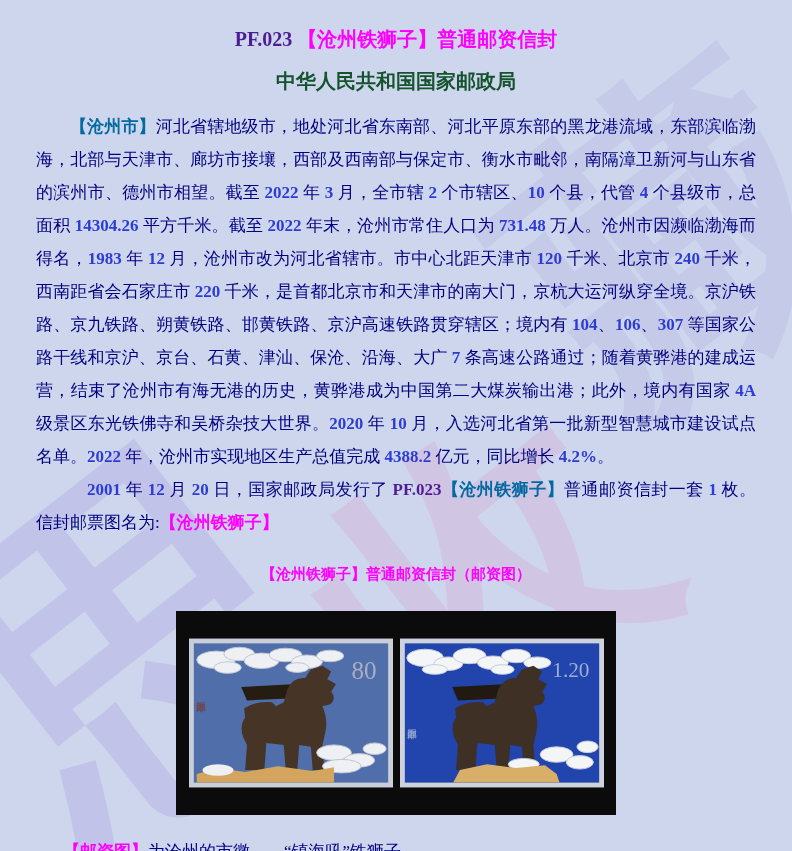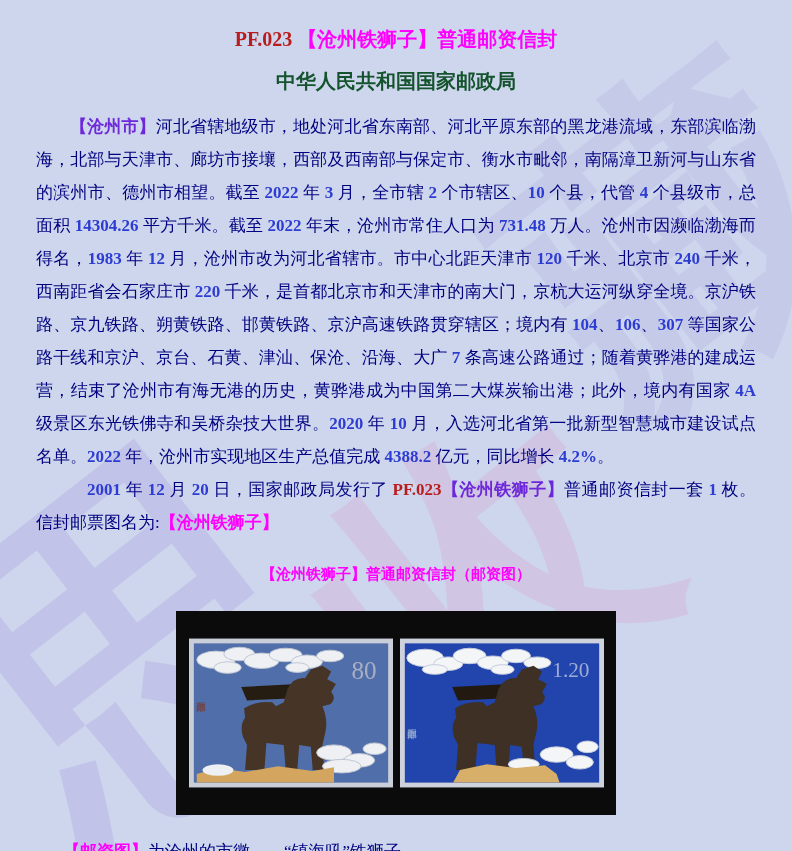--- a/index.html
+++ b/index.html
@@ -19,23 +19,23 @@
   }
   .wm-a{left:-36px;top:470px;font-size:350px;color:rgba(168,152,222,0.30);}
   .wm-b{left:330px;top:420px;font-size:320px;color:rgba(214,162,206,0.30);}
   .wm-c{left:520px;top:80px;font-size:320px;color:rgba(176,162,226,0.24);}
   
   .content{position:relative;padding:26px 36px 0 36px;}
   .title-line{text-align:center;font-weight:bold;font-size:20px;line-height:26px;margin:0 0 16px 0;}
   .c-magenta{color:#14532d;font-family:Liberation Serif, serif;}
   
   .run{white-space:pre-wrap;}
-  .run-green{color:#b91c1c;font-weight:bold;}
+  .run-green{color:#4c1d95;font-weight:bold;}
   .run-magenta{color:#ff00ff;font-weight:bold;}
-  .run-red{color:#6d28d9;font-weight:bold;}
+  .run-red{color:#0369a1;font-weight:bold;}
   .run-body{color:#000080;}
   .run-num{color:#2d3cd2;font-weight:bold;}
   .body-para{
     font-size:17px;line-height:33px;color:#000080;
     text-align:justify;margin:0;
   }
   .p1{text-indent:34px;margin-top:14px;}
   .p2{text-indent:51px;}
   .subheading{
     text-align:center;font-size:15px;font-weight:bold;

